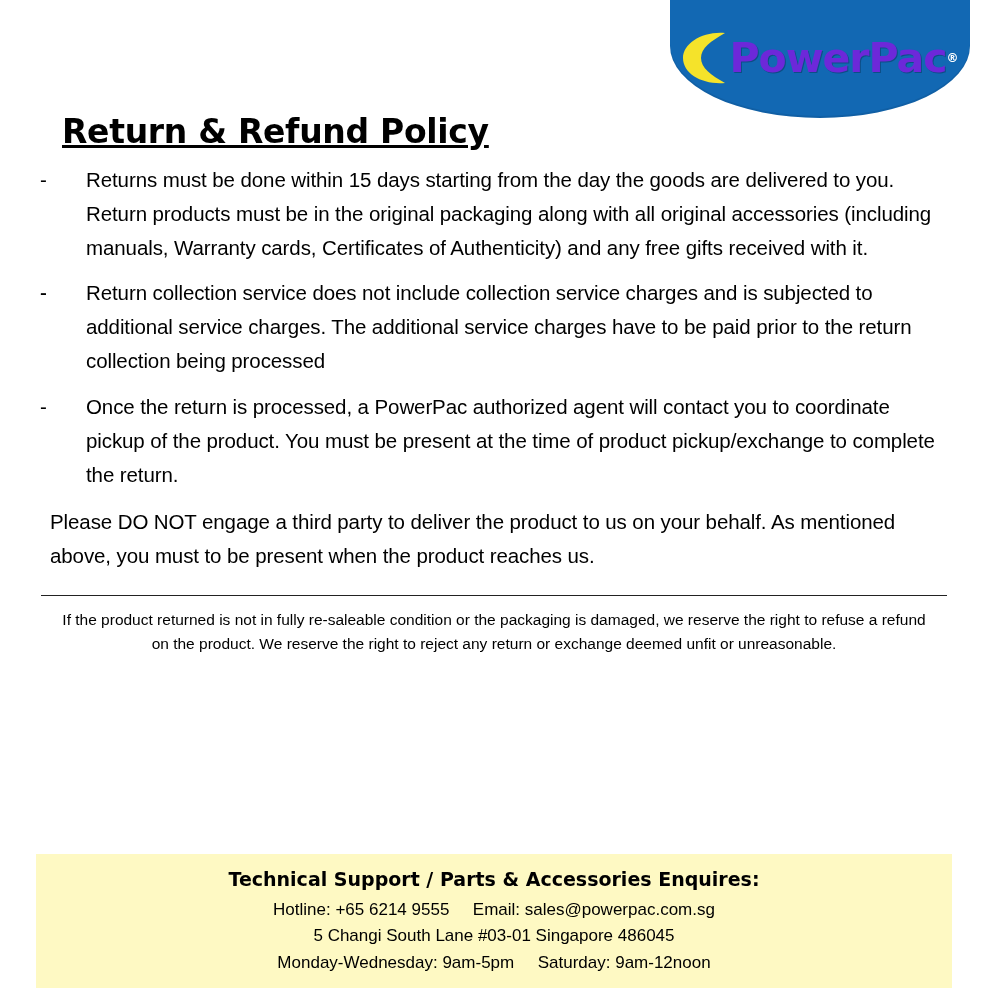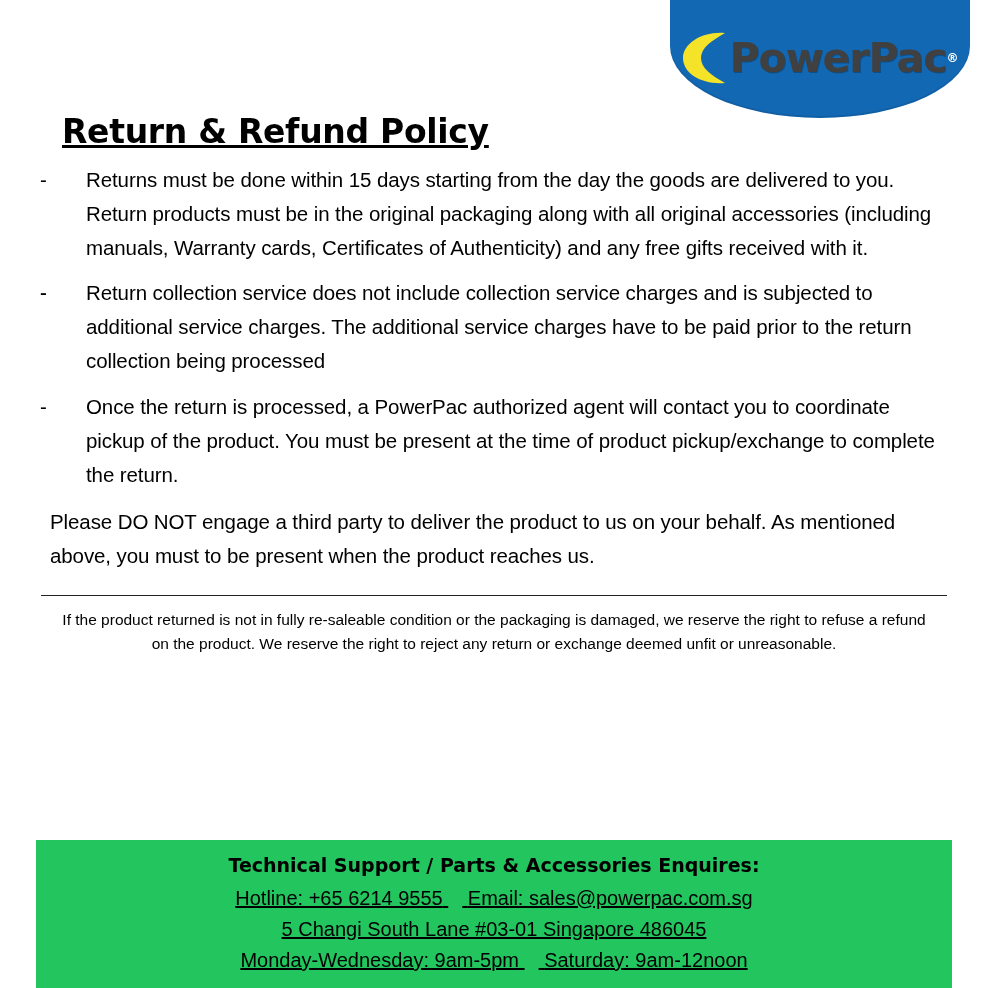--- a/index.html
+++ b/index.html
@@ -49,21 +49,21 @@
     width: 46px;
     height: 58px;
     margin-right: 2px;
     flex: none;
   }
   .logo-text {
     font-family: "DejaVu Sans", sans-serif;
     font-weight: bold;
     font-size: 41px;
     letter-spacing: -1px;
-    color: #404040;
+    color: #6d28d9;
     text-shadow: 1px 1px 0 rgba(0,0,0,0.25);
     line-height: 1;
   }
   .logo-reg {
     font-family: "DejaVu Sans", sans-serif;
     font-size: 12px;
     color: #ffffff;
     vertical-align: super;
     font-weight: bold;
   }
@@ -125,34 +125,33 @@
     line-height: 1.55;
     margin: 0 24px;
   }
 
   
   .footer {
     position: absolute;
     left: 36px;
     bottom: 0;
     width: 916px;
-    background: #22c55e;
+    background: #fef9c3;
     padding: 14px 0 12px 0;
     text-align: center;
   }
   .footer .f-title {
     font-family: "DejaVu Sans", sans-serif;
     font-weight: bold;
     font-size: 19px;
     margin-bottom: 7px;
   }
   .footer .f-line {
-    font-size: 20px;
+    font-size: 17px;
     line-height: 1.55;
-    text-decoration: underline;
   }
   .footer .f-gap {
     display: inline-block;
     width: 14px;
   }
 </style>
 </head>
 <body>
 
 <div class="logo-wrap">

